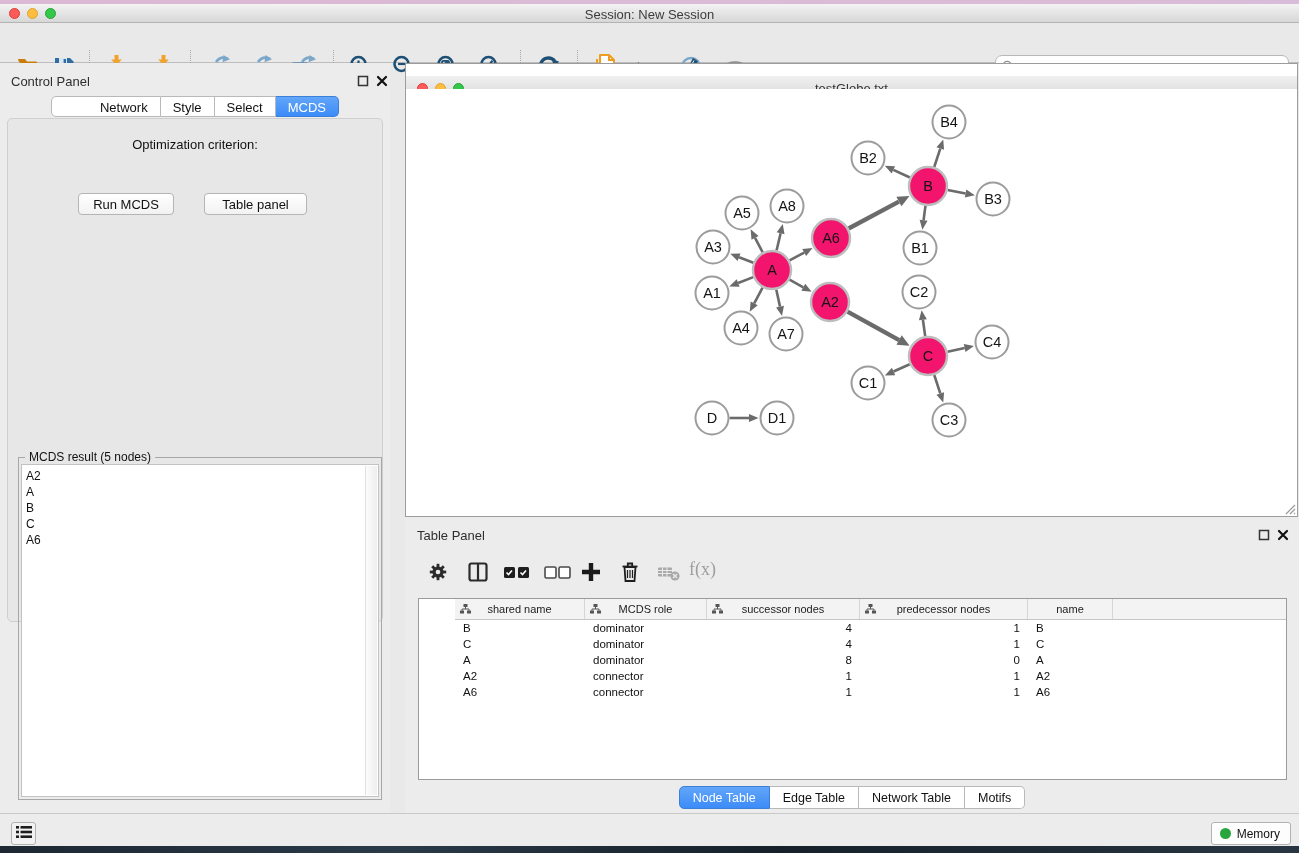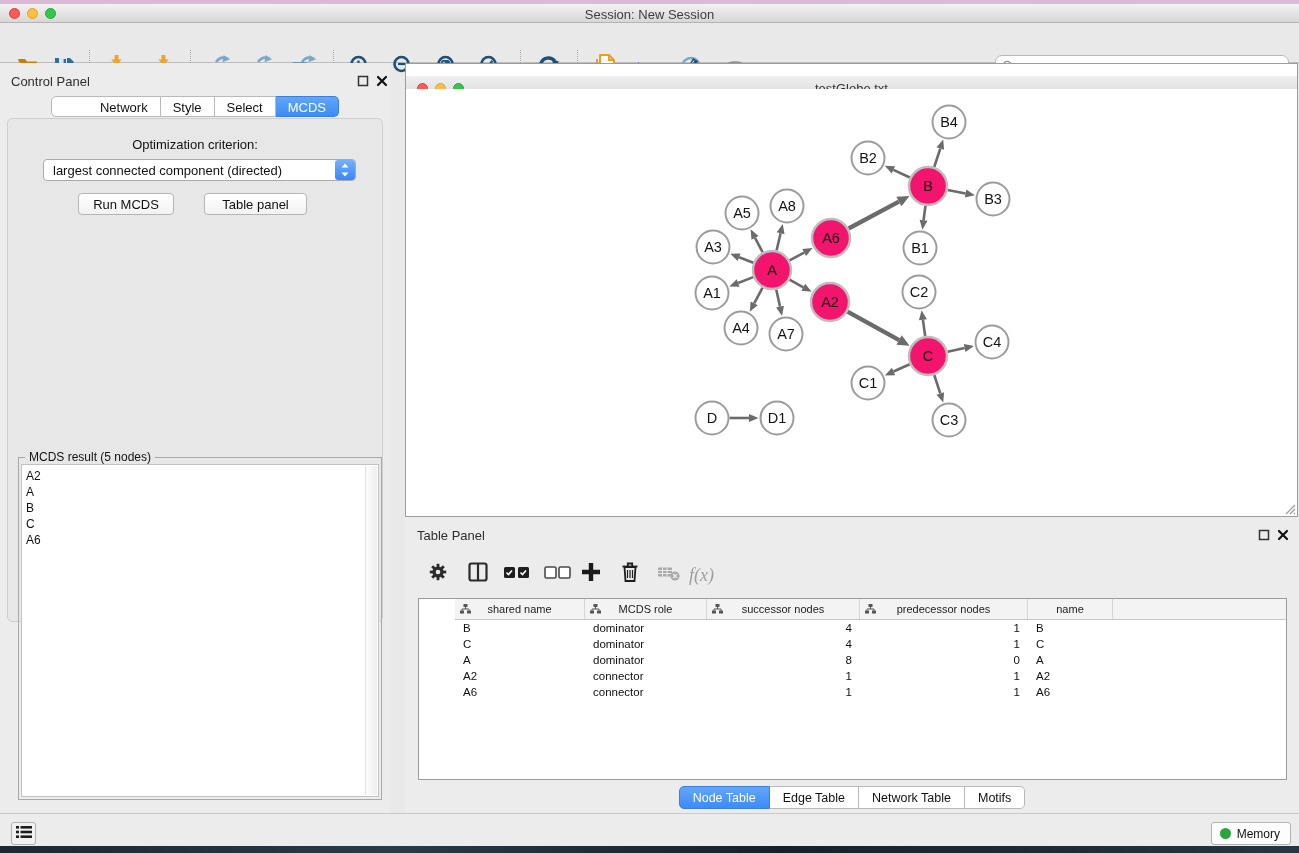--- a/index.html
+++ b/index.html
@@ -70,21 +70,21 @@
   .net-title { position:absolute; left:0; right:0; top:5px; text-align:center;
     font-size:13px; color:#333; }
   .net-canvas { position:absolute; left:0; top:25px; width:891px; height:427px; background:#fff; }
   .grip { position:absolute; right:1px; bottom:1px; width:14px; height:14px; }
 
   
   .table-panel { position:absolute; left:405px; top:517px; width:894px; height:296px; background:#ececec; }
   .tp-toolbar { position:absolute; left:8px; top:36px; right:8px; height:40px; }
   .tp-btn { position:absolute; top:6px; width:26px; height:26px; background:transparent;
     border:none; padding:0; }
-  .fx { position:absolute; top:12px; font-family:"Liberation Serif",serif; font-style:italic;
+  .fx { position:absolute; top:6px; font-family:"Liberation Serif",serif; 
     font-size:18px; color:#9e9e9e; }
   .tbl { position:absolute; left:13px; top:81px; width:869px; height:182px;
     background:#fff; border:1px solid #9b9b9b; overflow:hidden;padding-left:36px; }
   .tbl-head { display:flex; height:21px; background:#f3f3f3; border-bottom:1px solid #c6c6c6; }
   .th { display:flex; align-items:center; justify-content:center; gap:4px;
     font-size:11px; color:#222; border-right:1px solid #d6d6d6; position:relative; }
   .th .tree-ico { position:absolute; left:5px; top:5px; }
   .tr { display:flex; height:16px; }
   .td { font-size:11.5px; color:#111; line-height:16px; padding:0 8px;
     white-space:nowrap; overflow:hidden; }
@@ -274,29 +274,20 @@
           <path d="M2 2l8 8M10 2l-8 8" stroke="#111" stroke-width="2.2" stroke-linecap="round"></path>
         </svg></span>
     <div class="cp-tabs"><span class="segtabs" id="cp-tabs">
           <span class="segtab">Network</span>
           <span class="segtab">Style</span>
           <span class="segtab">Select</span>
           <span class="segtab sel">MCDS</span>
         </span></div>
     <div class="cp-content">
       <div class="opt-label">Optimization criterion:</div>
-      <div class="cp-select">
-        <span class="val">largest connected component (directed)</span>
-        <span class="stepper">
-          <svg width="20" height="20" viewBox="0 0 20 20">
-              <path d="M10 3.5l3.4 4H6.6z" fill="#fff"></path>
-              <path d="M10 16.5l3.4-4H6.6z" fill="#fff"></path>
-            </svg>
-        </span>
-      </div>
       <button class="cp-btn" style="left:70px;width:96px">Run MCDS</button>
       <button class="cp-btn" style="left:196px;width:103px">Table panel</button>
       <div class="groupbox">
         <span class="legend">MCDS result (5 nodes)</span>
         <div class="listbox">
           <div id="mcds-items" style="padding-top:3px">
               <div class="item">A2</div>
               <div class="item">A</div>
               <div class="item">B</div>
               <div class="item">C</div>

